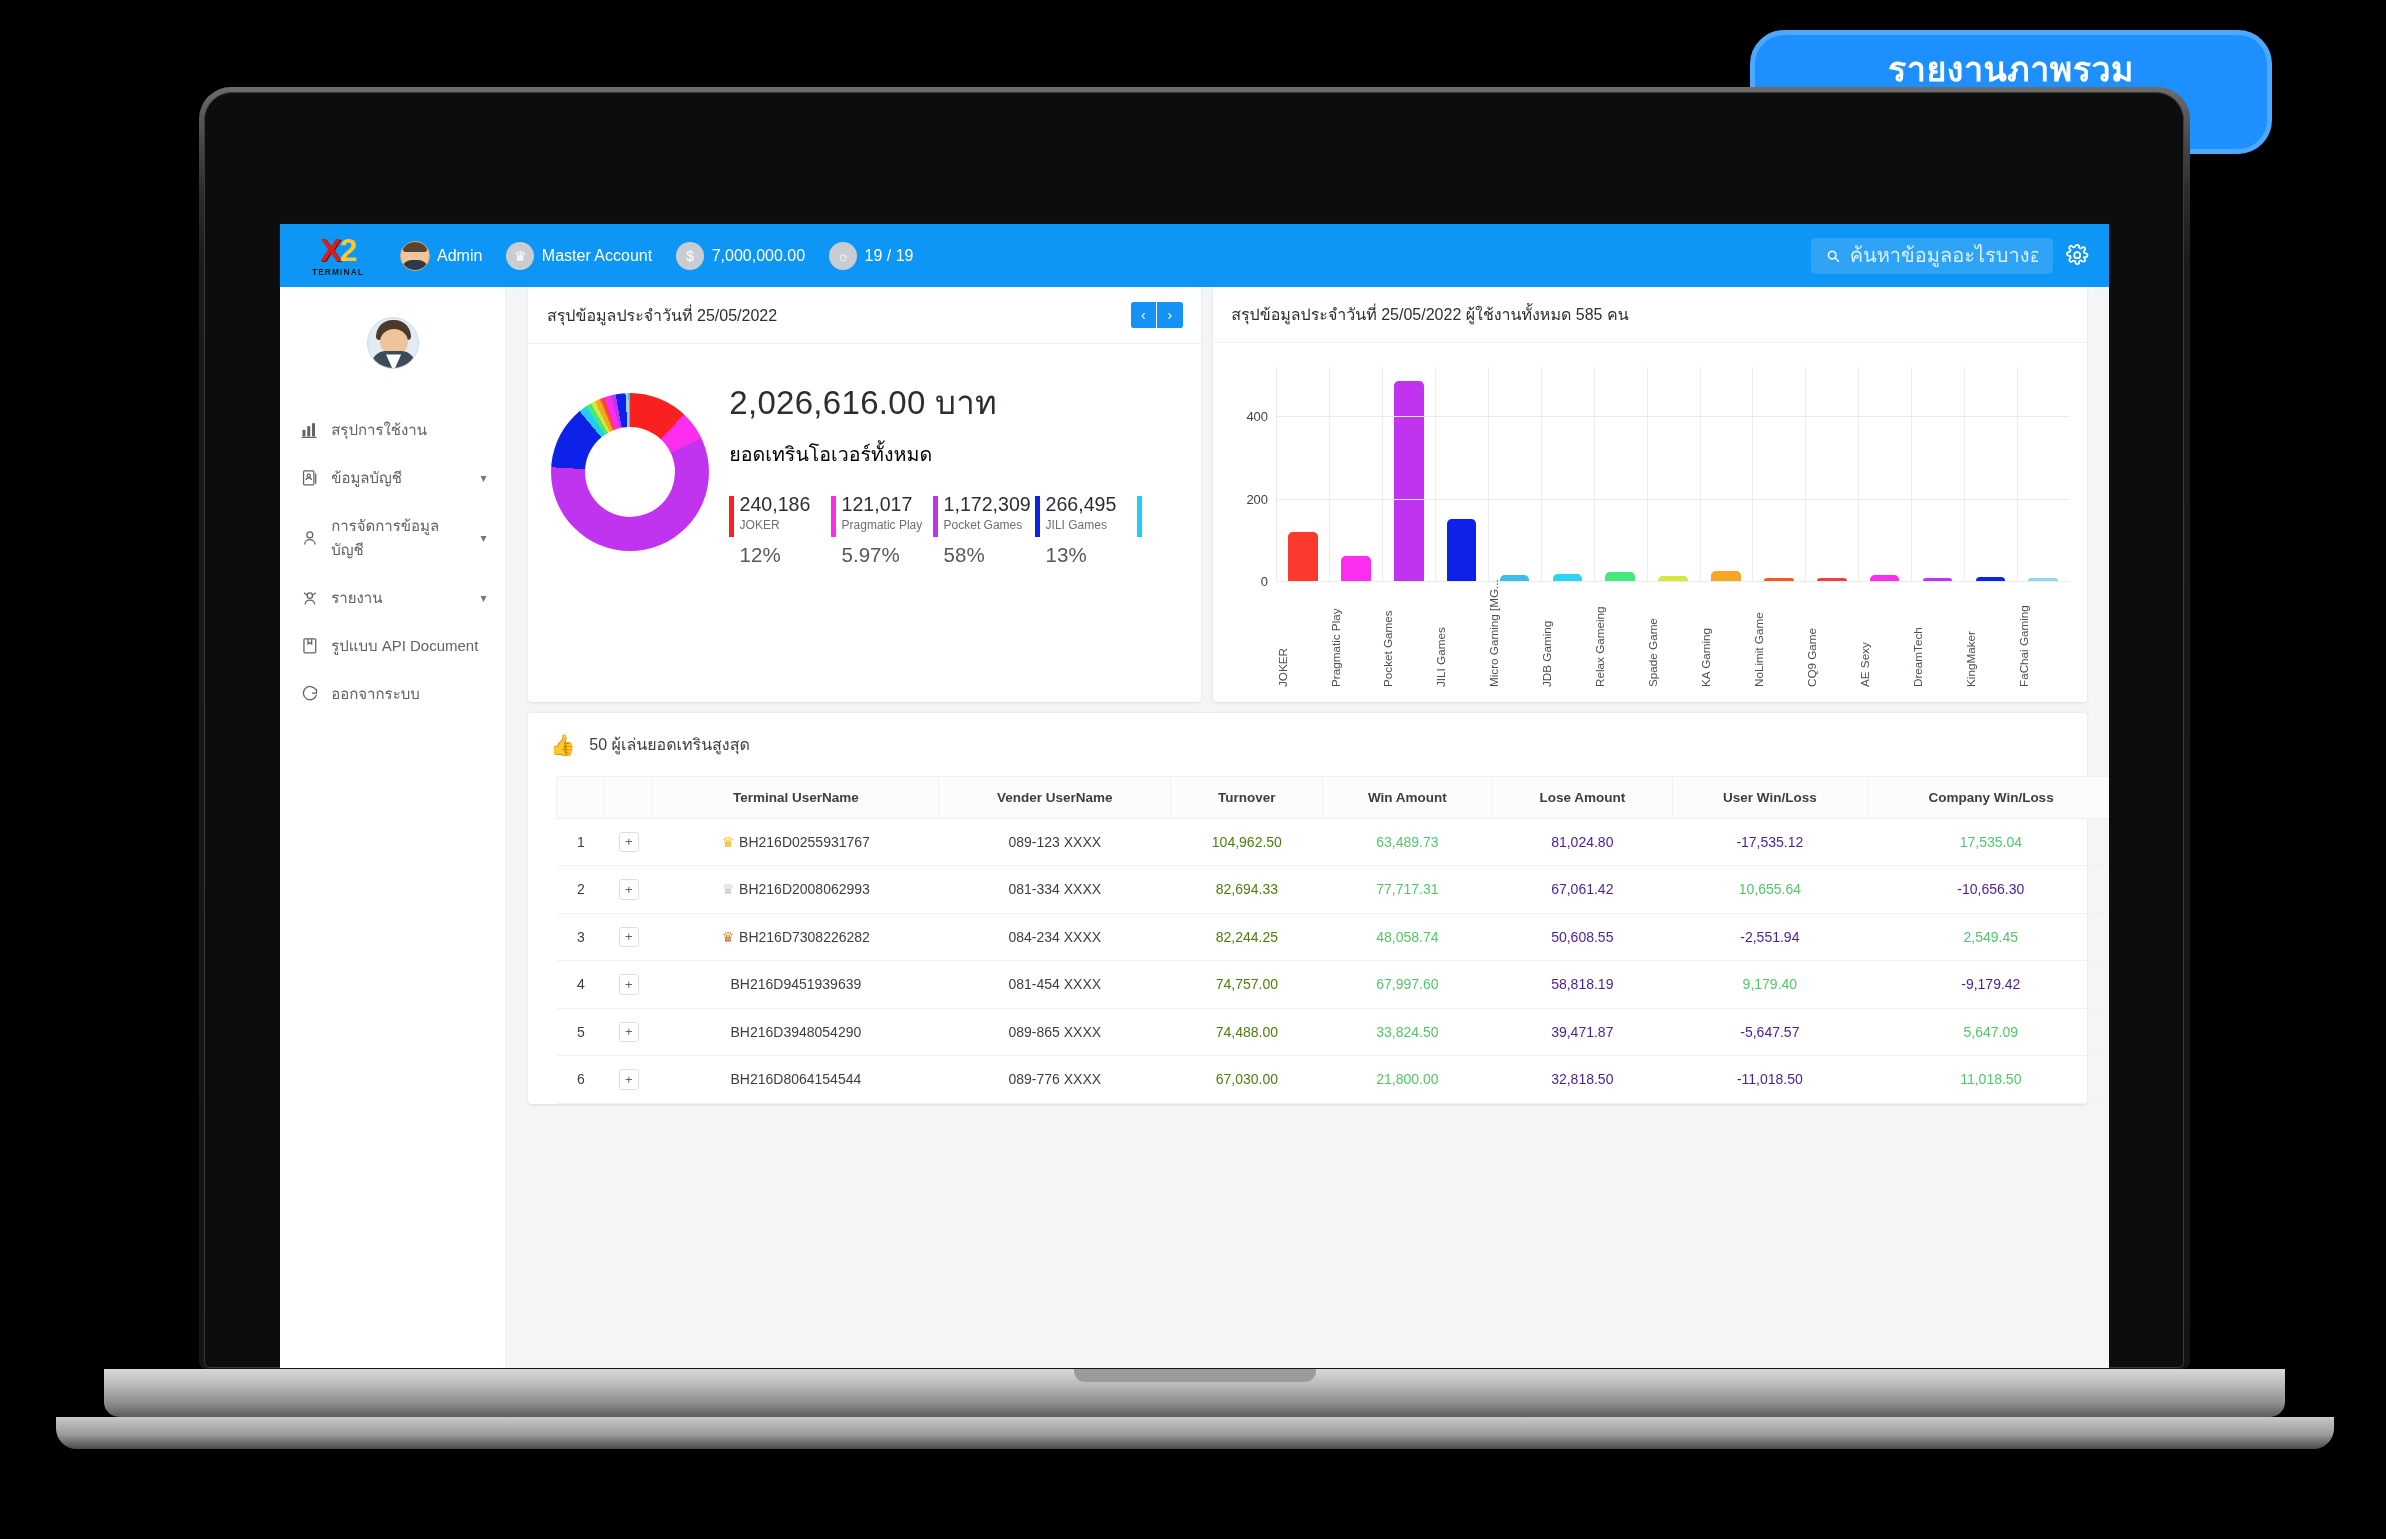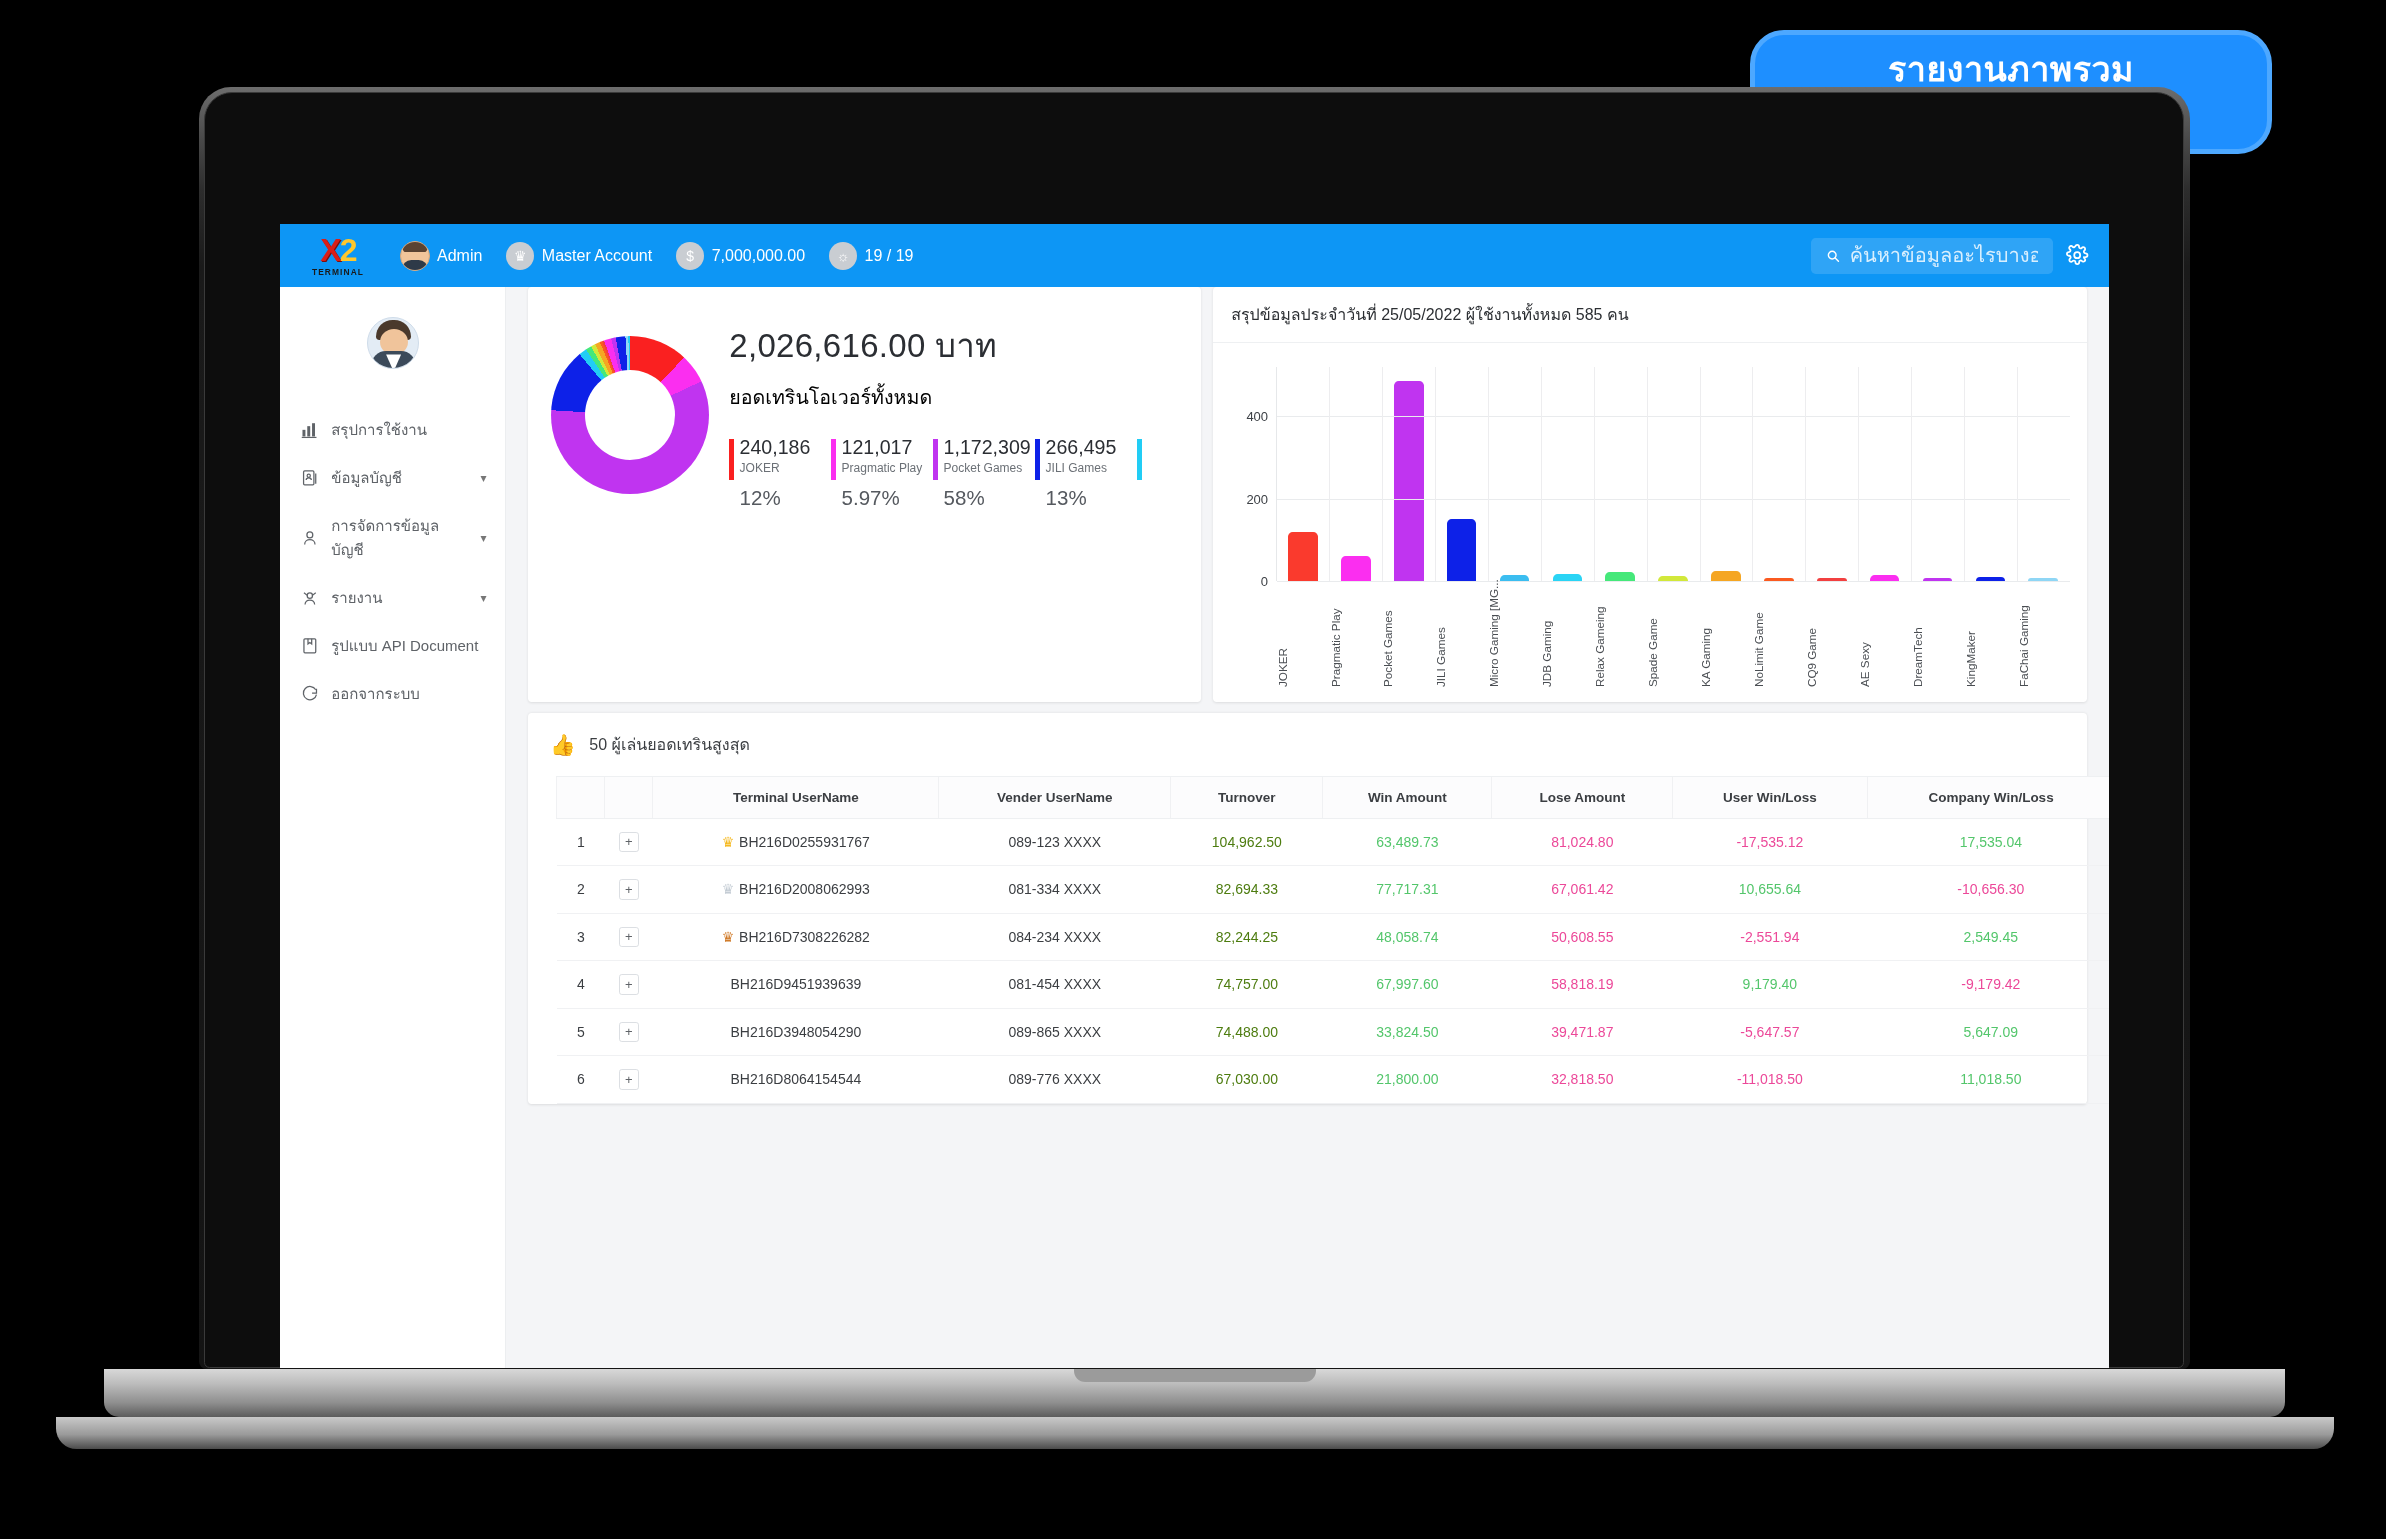--- a/index.html
+++ b/index.html
@@ -204,21 +204,21 @@
   .col-exp { width: 48px; }
   .expand-btn {
     display: inline-flex; align-items: center; justify-content: center;
     width: 20.5px; height: 20.5px; border: 0.9px solid #dcdfe3; border-radius: 2.8px;
     color: #5f6368; font-size: 13px; line-height: 1; cursor: pointer; background:#fff;
   }
   .crown { font-size: 14px; margin-right: 4.7px; }
   .u-name { display: inline-flex; align-items: center; justify-content: center; }
   .amt-orange { color: #4d7c0f; }
   .amt-green { color: #53c66b; }
-  .amt-red { color: #ec4899; }
+  .amt-red { color: #4c1d95; }
 </style>
 </head>
 <body>
 
 <div id="stage">
 
   <div class="promo-badge">
     <span>รายงานภาพรวม</span>
     <span>ดูข้อมูลได้รวดเร็ว</span>
   </div>
@@ -338,20 +338,27 @@
           <span class="nav-label">ออกจากระบบ</span>
         </div>
       </div>
 
       <div class="content">
 
 
         <div class="cards-row">
 
           <div class="card card-left">
+            <div class="card-head">
+              <span>สรุปข้อมูลประจำวันที่ 25/05/2022</span>
+              <div class="nav-btns">
+                <div class="nav-btn">‹</div>
+                <div class="nav-btn">›</div>
+              </div>
+            </div>
             <div class="donut-area">
               <div class="donut" id="donut" style="background: conic-gradient(rgb(250, 32, 32) 0%, rgb(250, 32, 32) 12%, rgb(251, 46, 240) 12%, rgb(251, 46, 240) 17.97%, rgb(192, 52, 240) 17.97%, rgb(192, 52, 240) 75.97%, rgb(13, 33, 232) 75.97%, rgb(13, 33, 232) 88.97%, rgb(33, 205, 245) 88.97%, rgb(33, 205, 245) 90.57%, rgb(69, 232, 122) 90.57%, rgb(69, 232, 122) 91.77%, rgb(210, 232, 58) 91.77%, rgb(210, 232, 58) 92.67%, rgb(245, 166, 35) 92.67%, rgb(245, 166, 35) 93.77%, rgb(250, 90, 32) 93.77%, rgb(250, 90, 32) 94.27%, rgb(242, 64, 64) 94.27%, rgb(242, 64, 64) 94.67%, rgb(251, 46, 240) 94.67%, rgb(251, 46, 240) 96.17%, rgb(192, 52, 240) 96.17%, rgb(192, 52, 240) 97.07%, rgb(13, 33, 232) 97.07%, rgb(13, 33, 232) 99.07%, rgb(143, 214, 245) 99.07%, rgb(143, 214, 245) 99.67%, rgb(33, 205, 245) 99.67%, rgb(33, 205, 245) 100%);"></div>
               <div class="donut-info">
                 <div class="donut-total">2,026,616.00 บาท</div>
                 <div class="donut-sub">ยอดเทรินโอเวอร์ทั้งหมด</div>
                 <div class="legend-row" id="donut-legend">
                     <div class="legend-item">
                       <span class="legend-bar" style="background:#fa2020"></span>
                       <div class="legend-val">240,186</div>
                       <div class="legend-name">JOKER</div>

